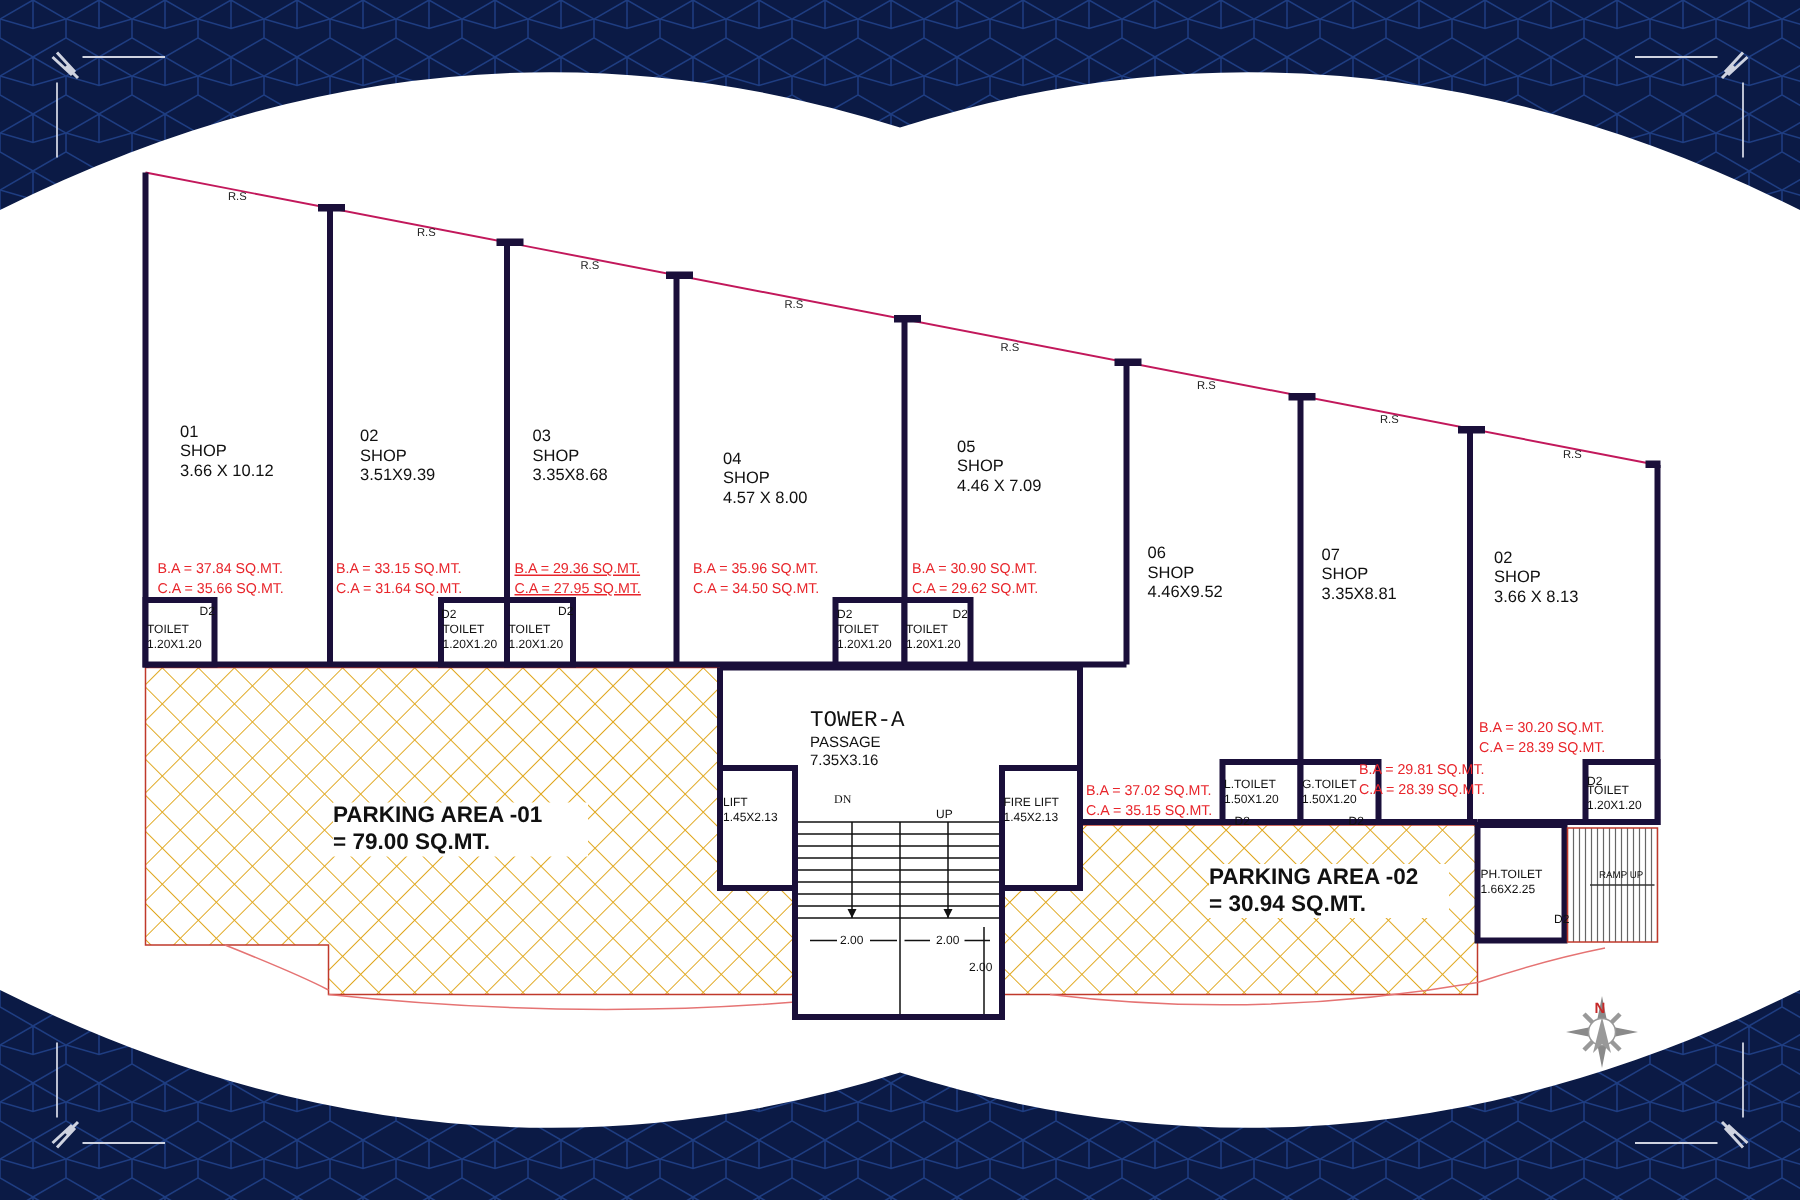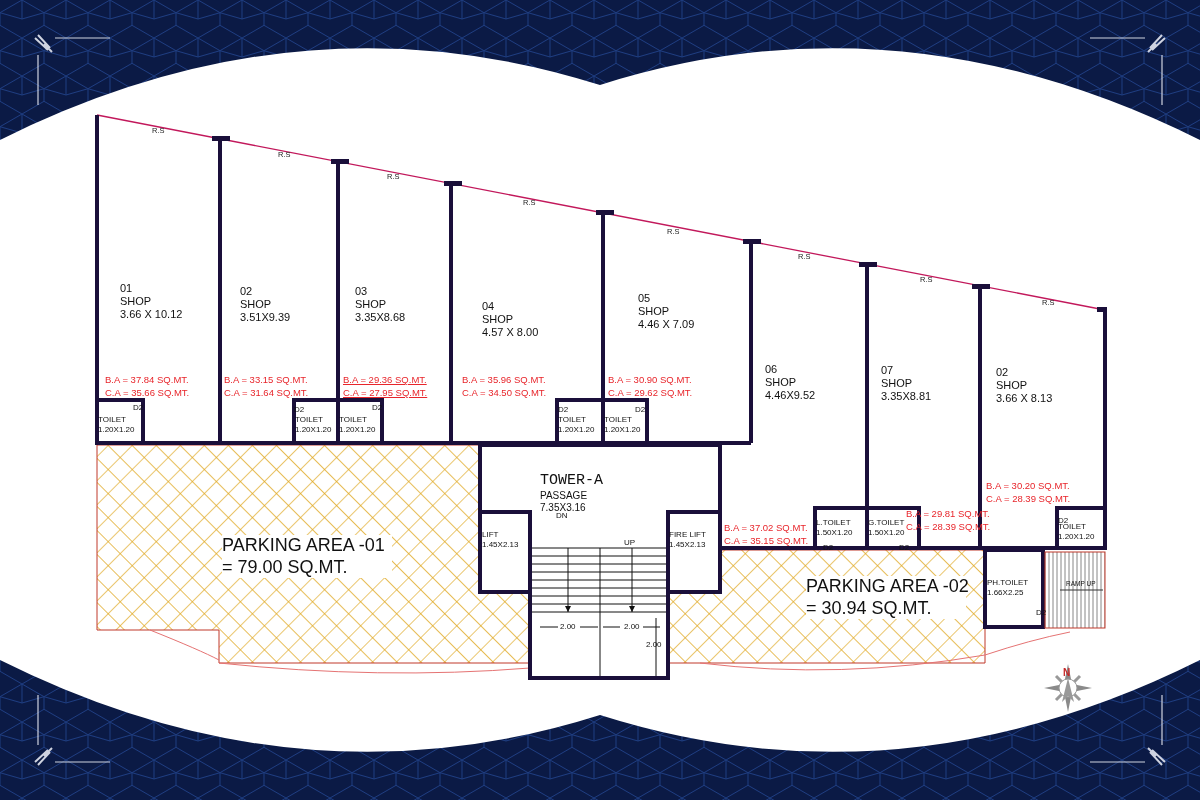--- a/index.html
+++ b/index.html
@@ -4,21 +4,21 @@
 <style>
   html,body{margin:0;padding:0;}
   body{width:1200px;height:800px;position:relative;overflow:hidden;background:#0b1a45;font-family:"Liberation Sans",sans-serif;}
   .bg{position:absolute;inset:0;}
   .plan{position:absolute;left:0;top:0;width:1200px;height:800px;}
   .lbl{position:absolute;text-align:left;color:#111;line-height:1.2;white-space:nowrap;}
   .shop{font-size:11px;}
   .area{position:absolute;color:#e8252b;font-size:9.5px;line-height:1.35;white-space:nowrap;}
   .small{font-size:8px;}
   .rs{position:absolute;font-size:7.5px;color:#222;}
-  .big{font-size:18px;}
+  .big{font-size:15px;font-weight:bold;}
   .d2{position:absolute;font-size:8px;color:#111;}
 </style>
 </head>
 <body>
 
 <svg class="bg" width="1200" height="800" viewBox="0 0 1200 800">
   <defs>
     <pattern id="cubes" width="44" height="38" patternUnits="userSpaceOnUse">
       <path d="M22 0 L44 12.7 L44 25.3 L22 38 L0 25.3 L0 12.7 Z M22 0 L22 19 M0 12.7 L22 19 L44 12.7" fill="none" stroke="#1e3d82" stroke-width="1"></path>
     </pattern>
@@ -297,21 +297,21 @@
   <div style="font-size:10px;">7.35X3.16</div>
 </div>
 <div class="lbl small" style="left:482px;top:530px;width:46px;">
   <div>LIFT</div>
   <div>1.45X2.13</div>
 </div>
 <div class="lbl small" style="left:669px;top:530px;width:50px;">
   <div>FIRE LIFT</div>
   <div>1.45X2.13</div>
 </div>
-<div class="lbl small" style="left:556px;top:511px;">DN</div>
+<div class="lbl small" style="left:556px;top:528px;font-family:Liberation Serif, serif;">DN</div>
 <div class="lbl small" style="left:624px;top:538px;">UP</div>
 <div class="lbl small" style="left:560px;top:622px;">2.00</div>
 <div class="lbl small" style="left:624px;top:622px;">2.00</div>
 <div class="lbl small" style="left:646px;top:640px;">2.00</div>
 
 <div class="lbl" style="left:1066px;top:580px;font-size:6.5px;">RAMP UP</div>
 
 <div class="lbl big" style="left:222px;top:535px;width:170px;background:#fff;">
   <div>PARKING AREA -01</div>
   <div>=  79.00 SQ.MT.</div>

